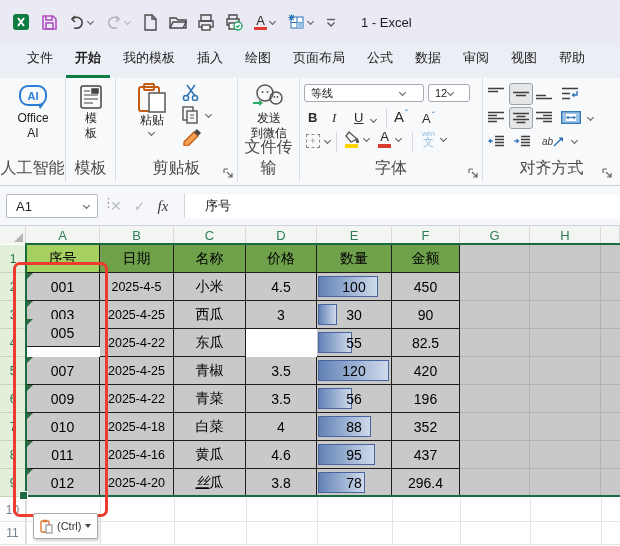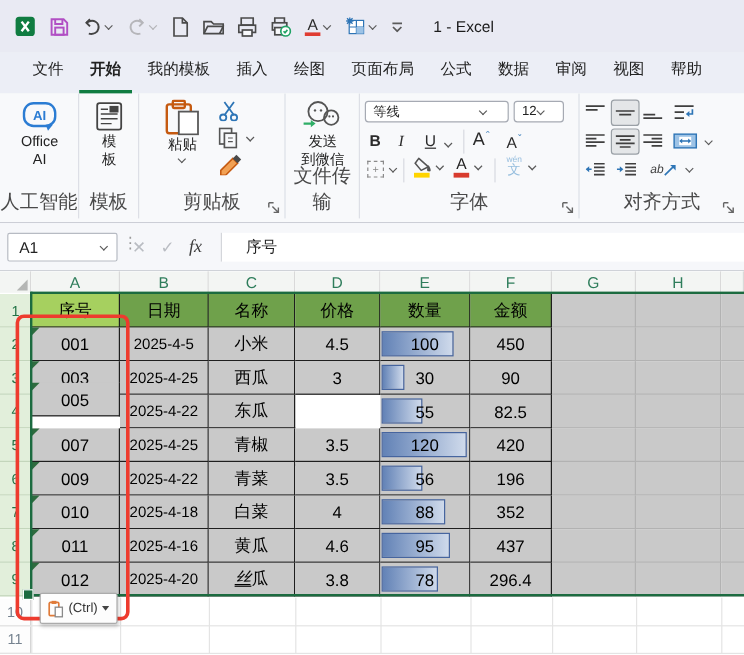--- a/index.html
+++ b/index.html
@@ -563,21 +563,21 @@
       <div class="gline" style="left: 460px; top: 272px; width: 1px; height: 47px;"></div>
       <div class="gline" style="left: 530px; top: 272px; width: 1px; height: 47px;"></div>
       <div class="gline" style="left: 601px; top: 272px; width: 1px; height: 47px;"></div>
       <div class="gline" style="left: 0px; top: 295px; width: 620px; height: 1px;"></div>
       <div class="gline" style="left: 0px; top: 318px; width: 620px; height: 1px;"></div>
       <div class="selline" style="left: 26px; top: 17px; width: 594px; height: 2px;"></div>
       <div class="selline" style="left: 25px; top: 17px; width: 2px; height: 254px;"></div>
       <div class="selline" style="left: 26px; top: 269px; width: 594px; height: 2px;"></div>
       <div class="fillh" style="left: 19px; top: 265px;"></div>
       <div class="redbox" style="left: 13px; top: 36px; width: 89px; height: 249px;"></div>
-      <div class="pastebtn" style="left: 33px; top: 268px; height: 24px;">
+      <div class="pastebtn" style="left: 33px; top: 287px; height: 24px;">
         <svg width="13" height="15">
           <rect x="1" y="2" width="8" height="11" rx="1" fill="none" stroke="#e07b39" stroke-width="1.4"></rect>
           <rect x="3" y="0.7" width="4" height="2.6" fill="#e07b39"></rect>
           <rect x="6" y="6" width="6" height="8" fill="#fff" stroke="#8a8a8a" stroke-width="1.1"></rect>
         </svg>
         <span>(Ctrl)</span>
         <span class="dtri"></span>
       </div>
     </div>
 </div>

